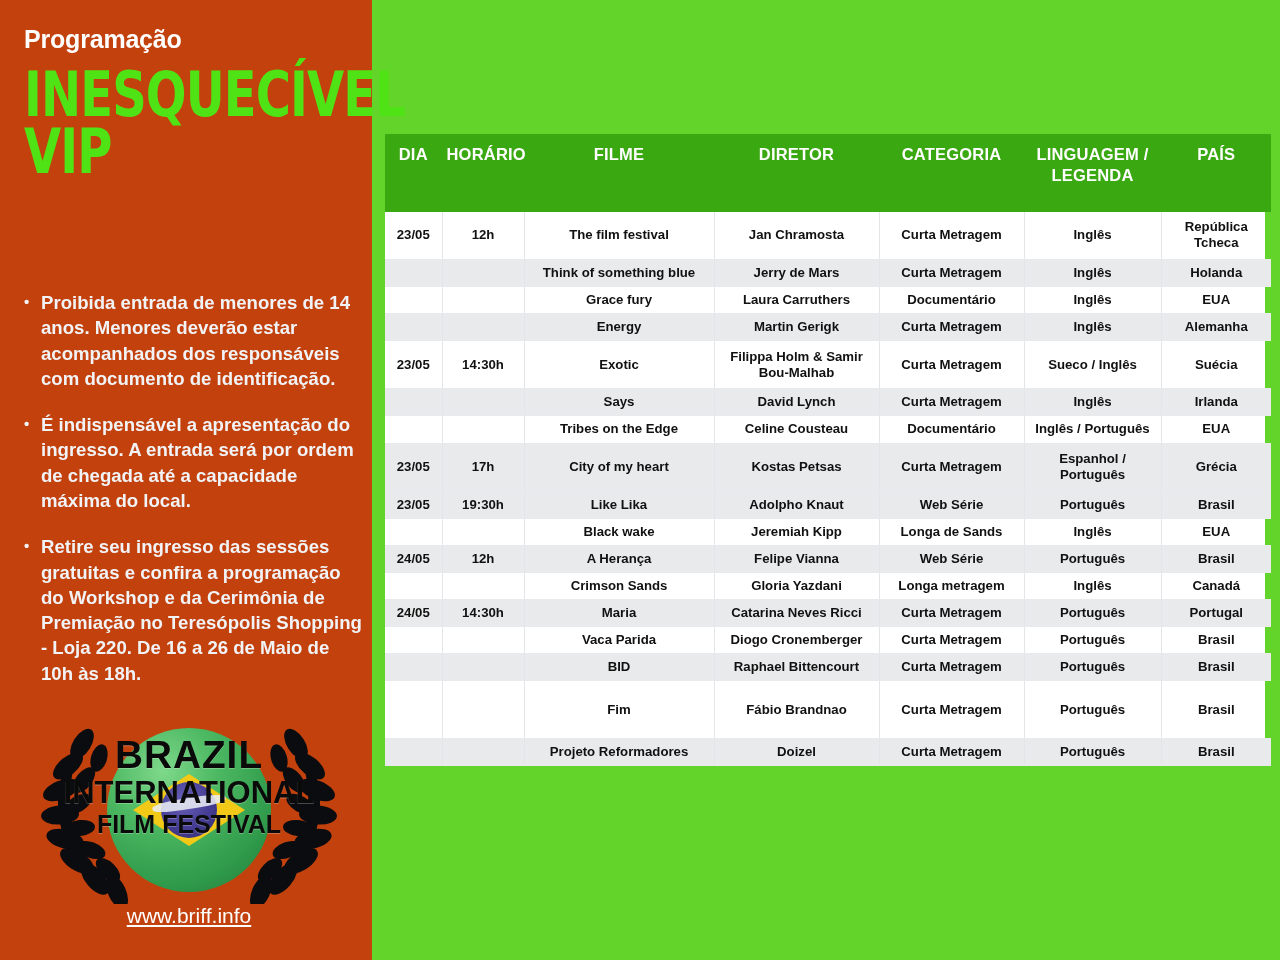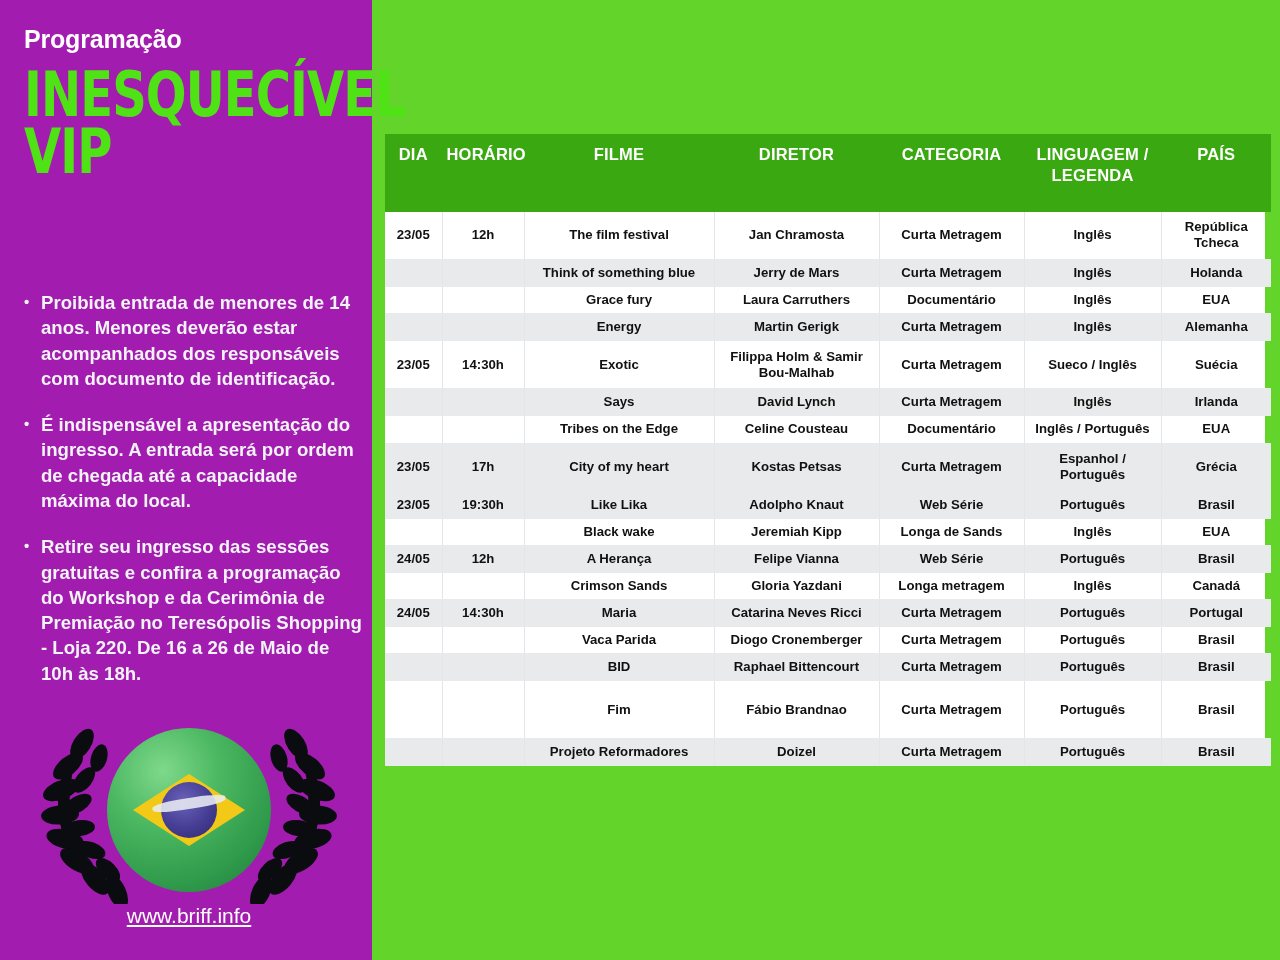--- a/index.html
+++ b/index.html
@@ -11,21 +11,21 @@
   #poster {
     position: relative;
     width: 1280px; height: 960px;
     background: #63d42a;
   }
 
   
   #left-panel {
     position: absolute; left: 0; top: 0;
     width: 372px; height: 960px;
-    background: #a21caf;
+    background: #c2410c;
     padding: 26px 18px 0 24px;
   }
   #kicker {
     color: #ffffff;
     font-size: 25px;
     font-weight: bold;
     letter-spacing: -0.2px;
     line-height: 1.1;
   }
   #headline {
@@ -249,20 +249,25 @@
             <ellipse cx="237" cy="170" rx="18" ry="9" transform="rotate(-66 237 170)"></ellipse>
             <ellipse cx="255" cy="36" rx="14" ry="8" transform="rotate(74 255 36)"></ellipse>
             <ellipse cx="270" cy="58" rx="15" ry="8" transform="rotate(52 270 58)"></ellipse>
             <ellipse cx="276" cy="82" rx="15" ry="8" transform="rotate(30 276 82)"></ellipse>
             <ellipse cx="274" cy="106" rx="15" ry="8" transform="rotate(6 274 106)"></ellipse>
             <ellipse cx="263" cy="128" rx="15" ry="8" transform="rotate(-20 263 128)"></ellipse>
             <ellipse cx="246" cy="148" rx="15" ry="8" transform="rotate(-44 246 148)"></ellipse>
           </g>
         </svg>
 
+        <div id="logo-text">
+          <div id="logo-l1">BRAZIL</div>
+          <div id="logo-l2">INTERNATIONAL</div>
+          <div id="logo-l3">FILM FESTIVAL</div>
+        </div>
       </div>
 
       <a id="logo-url" href="#">www.briff.info</a>
     </div>
   </div>
 
   <div id="table-shell">
     <table>
       <colgroup>
         <col class="c-dia">

